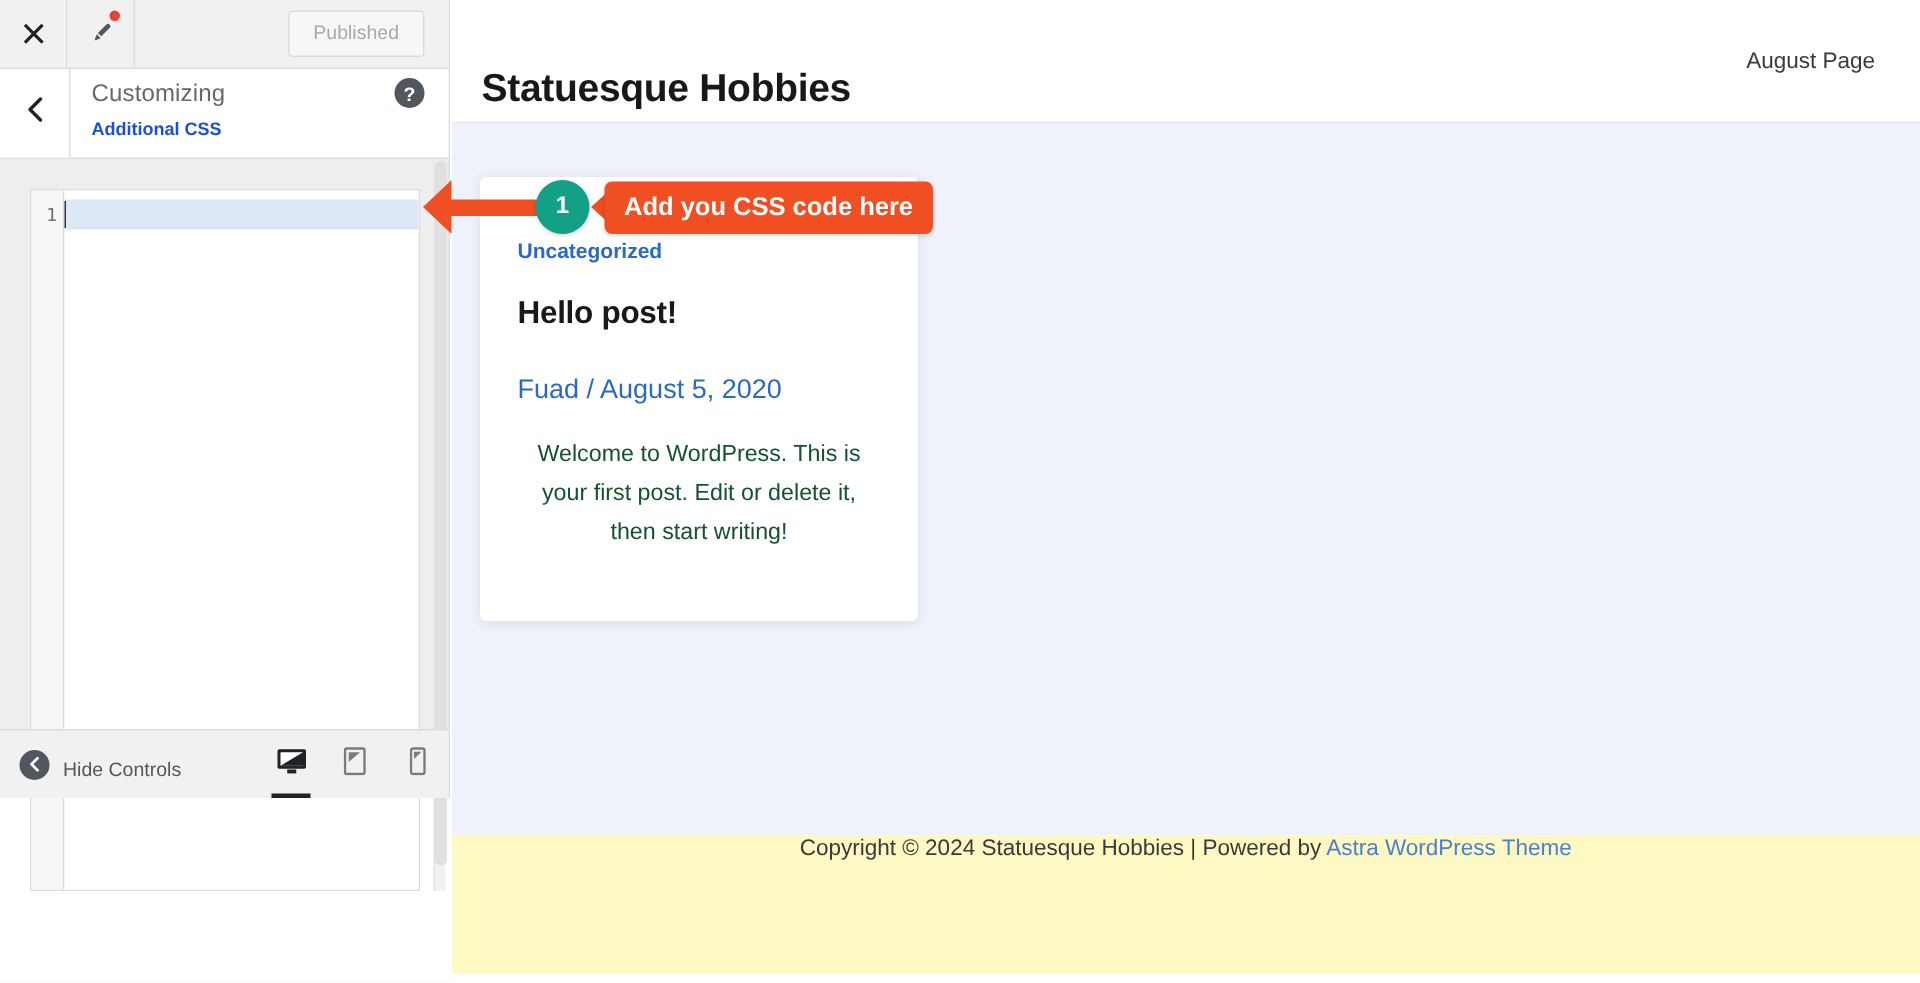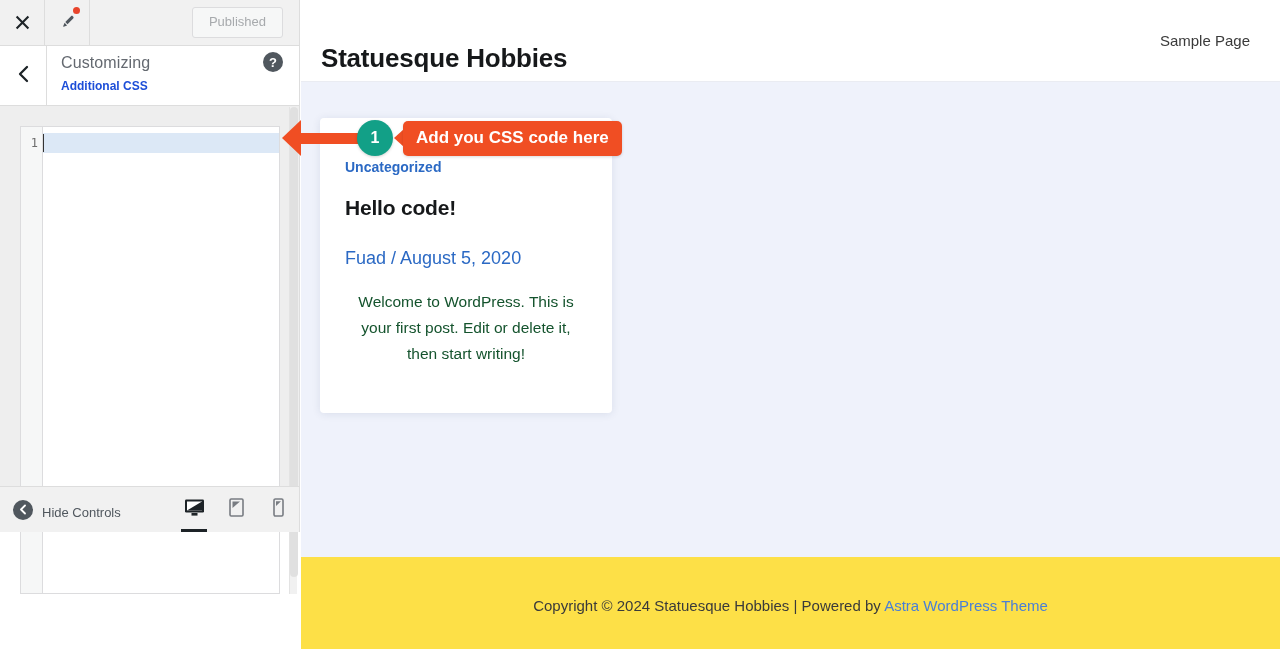--- a/index.html
+++ b/index.html
@@ -224,23 +224,22 @@
   .post-meta {
     font-size: 18px; font-weight: normal; color: #2b69c4;
     margin-top: 28px; line-height: 18px;
   }
   .post-meta a { color: #2b69c4; text-decoration: none; cursor: pointer; }
   .post-excerpt {
     font-size: 15.5px; color: #14532d;
     margin-top: 22px; line-height: 26px; text-align: center;
   }
   .site-footer {
-    height: 92px; background: #fde047;
+    height: 92px; background: #fef9c3;
     display: flex; align-items: flex-start; justify-content: center;
-    padding-top: 40px;
   }
   .footer-text { font-size: 15px; color: #3a3a3a; }
   .footer-text a { color: #4a7fd6; text-decoration: none; cursor: pointer; }
 
   
   .annot {
     position: absolute; left: 282px; top: 120px;
     height: 36px;
     display: flex; align-items: center;
     z-index: 50;
@@ -378,28 +377,28 @@
         </div>
       </div>
     </div>
   </div>
 
   <div id="preview">
 
     <div class="site-header">
       <div class="site-title">Statuesque Hobbies</div>
       <div class="site-nav">
-        <a class="nav-link">Sample Page</a>
+        <a class="nav-link">August Page</a>
       </div>
     </div>
 
     <div class="site-body">
       <div class="post-card">
         <a class="post-cat">Uncategorized</a>
-        <h2 class="post-title">Hello code!</h2>
+        <h2 class="post-title">Hello post!</h2>
         <div class="post-meta">
           <a>Fuad</a><span> / </span><a>August 5, 2020</a>
         </div>
         <p class="post-excerpt">Welcome to WordPress. This is your first post. Edit or delete it, then start writing!</p>
       </div>
     </div>
 
     <div class="site-footer">
       <div class="footer-text">
         <span>Copyright © 2024 Statuesque Hobbies | Powered by </span><a>Astra WordPress Theme</a>

